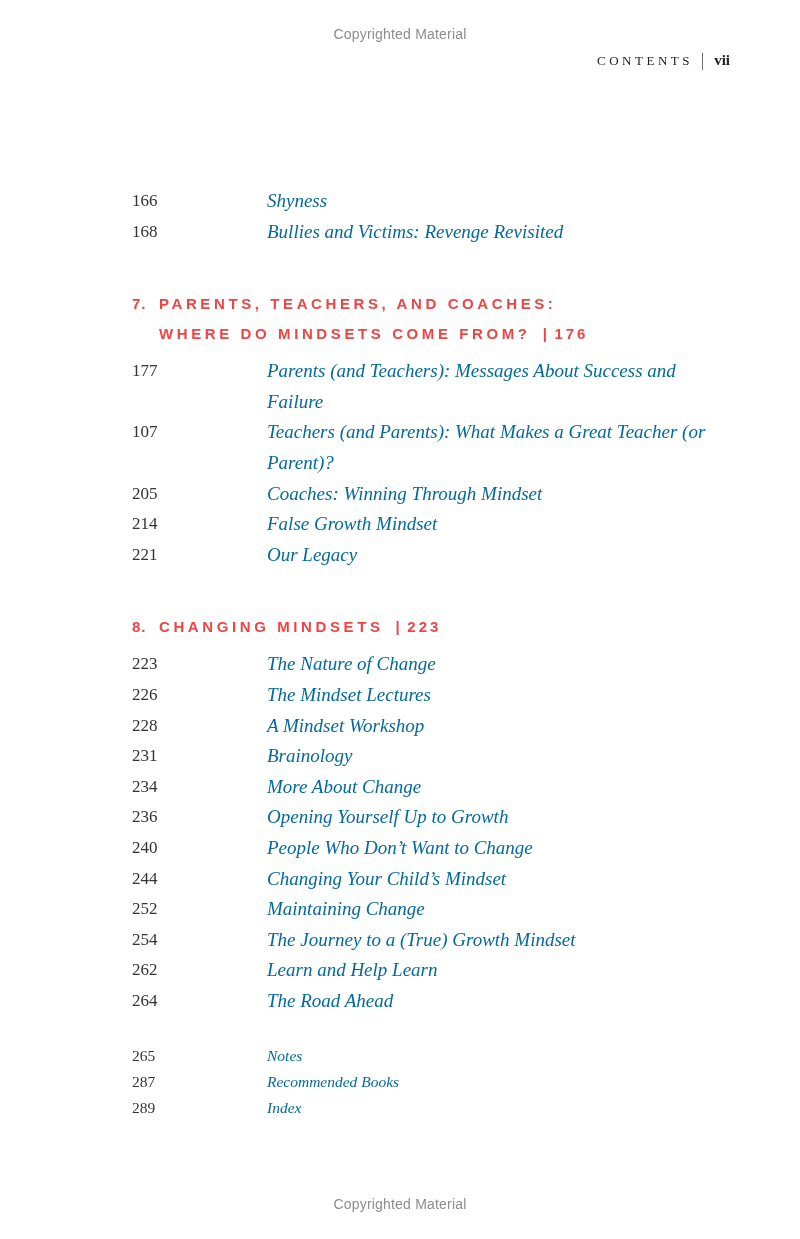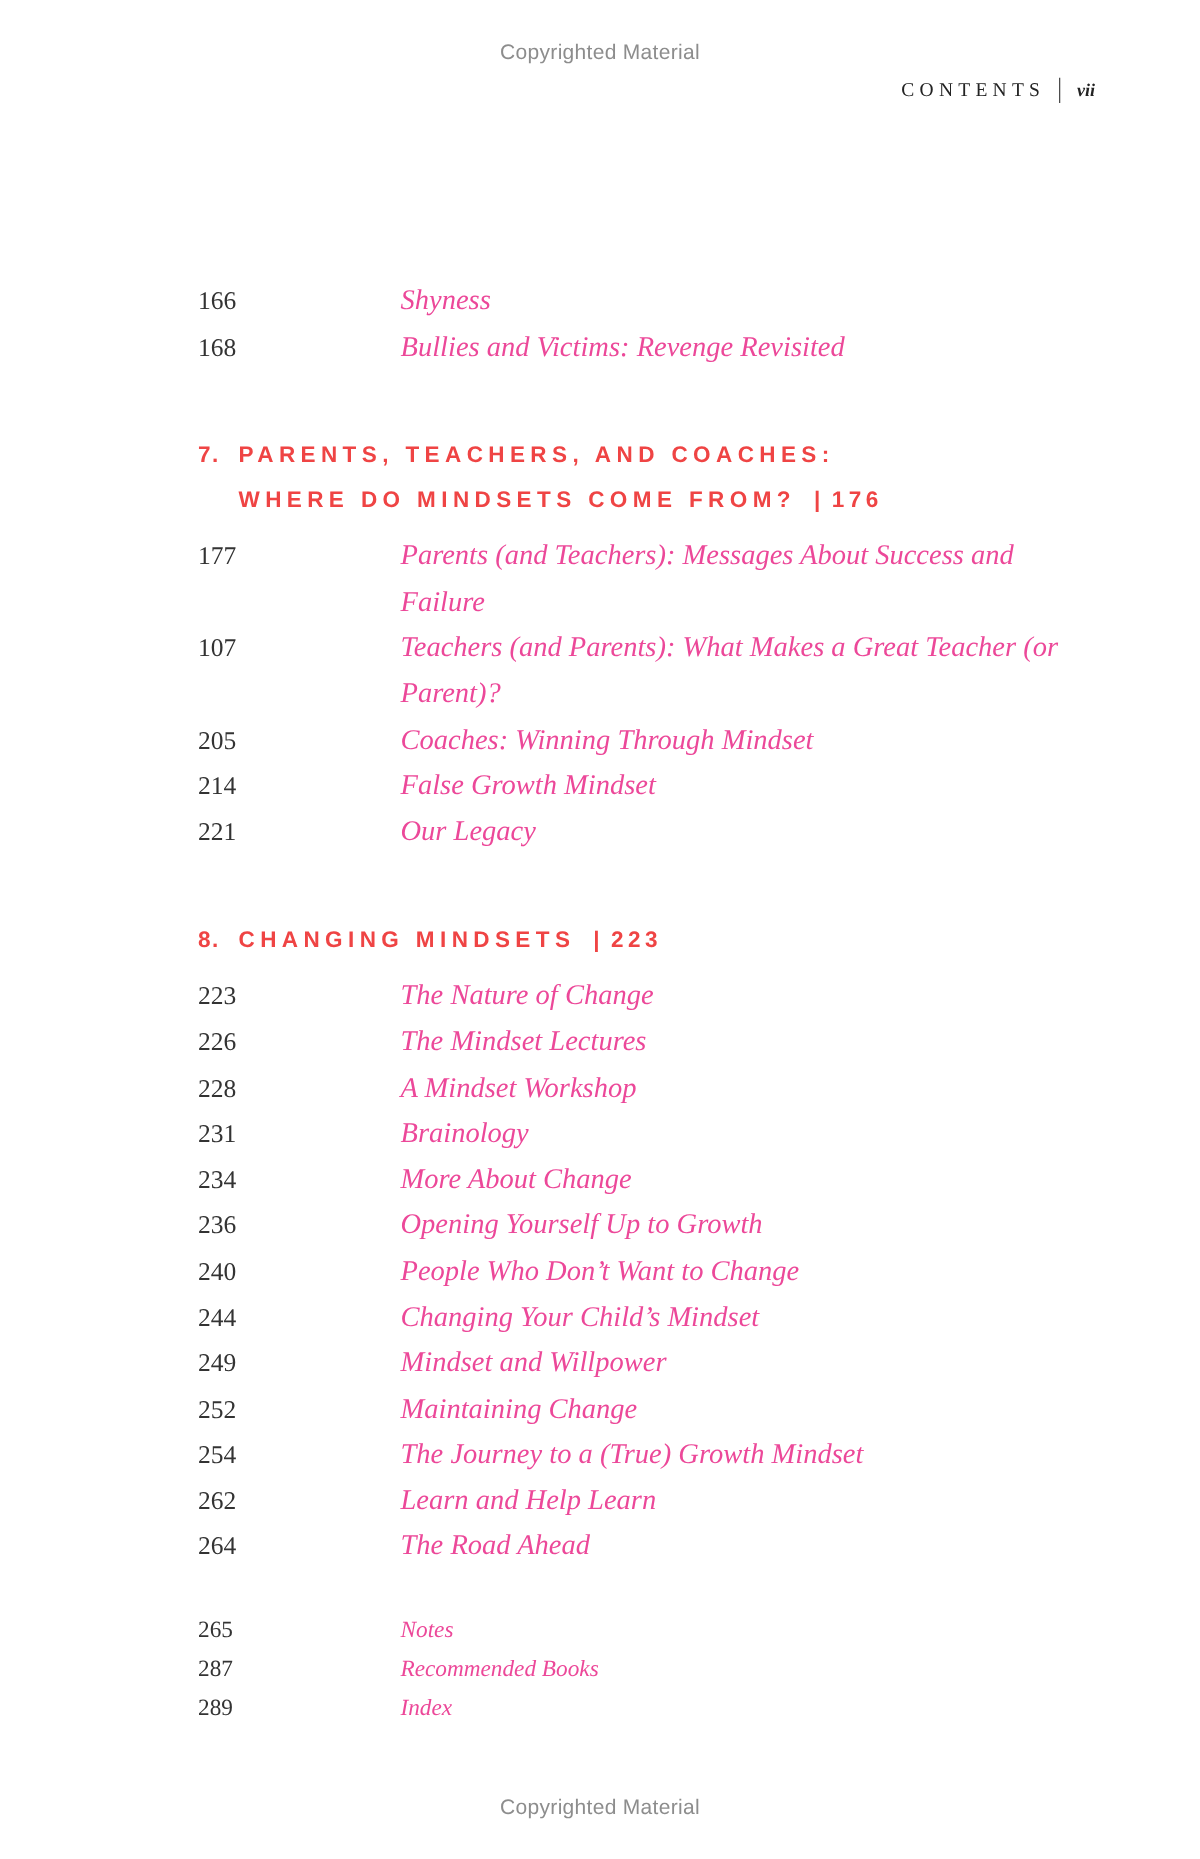--- a/index.html
+++ b/index.html
@@ -47,23 +47,22 @@
     text-transform: uppercase;
   }
   .running-head .rh-sep {
     font-size: 16px;
     font-weight: normal;
     color: #444;
     margin: 0 10px 0 8px;
     transform: scaleY(1.15);
   }
   .running-head .rh-folio {
-    font-style: italic;
     font-weight: bold;
-    font-size: 12px;
+    font-size: 15px;
   }
 
   
   .toc {
     position: absolute;
     top: 186px;
     left: 0;
     width: 100%;
   }
 
@@ -79,21 +78,21 @@
     font-size: 17px;
     color: #333333;
     font-variant-numeric: oldstyle-nums;
     font-feature-settings: "onum";
   }
   .entry-title {
     margin-left: 39px;
     max-width: 445px;
     font-style: italic;
     font-size: 19px;
-    color: #ec4899;
+    color: #0369a1;
   }
 
   .section-head {
     margin-top: 42px;
     margin-bottom: 7px;
     padding-left: 132px;
     font-family: "Liberation Sans", sans-serif;
     font-weight: bold;
     font-size: 15px;
     letter-spacing: 3.6px;
@@ -197,24 +196,20 @@
     </div>
     <div class="entry-row">
       <span class="entry-num">240</span>
       <span class="entry-title">People Who Don’t Want to Change</span>
     </div>
     <div class="entry-row">
       <span class="entry-num">244</span>
       <span class="entry-title">Changing Your Child’s Mindset</span>
     </div>
     <div class="entry-row">
-      <span class="entry-num">249</span>
-      <span class="entry-title">Mindset and Willpower</span>
-    </div>
-    <div class="entry-row">
       <span class="entry-num">252</span>
       <span class="entry-title">Maintaining Change</span>
     </div>
     <div class="entry-row">
       <span class="entry-num">254</span>
       <span class="entry-title">The Journey to a (True) Growth Mindset</span>
     </div>
     <div class="entry-row">
       <span class="entry-num">262</span>
       <span class="entry-title">Learn and Help Learn</span>

